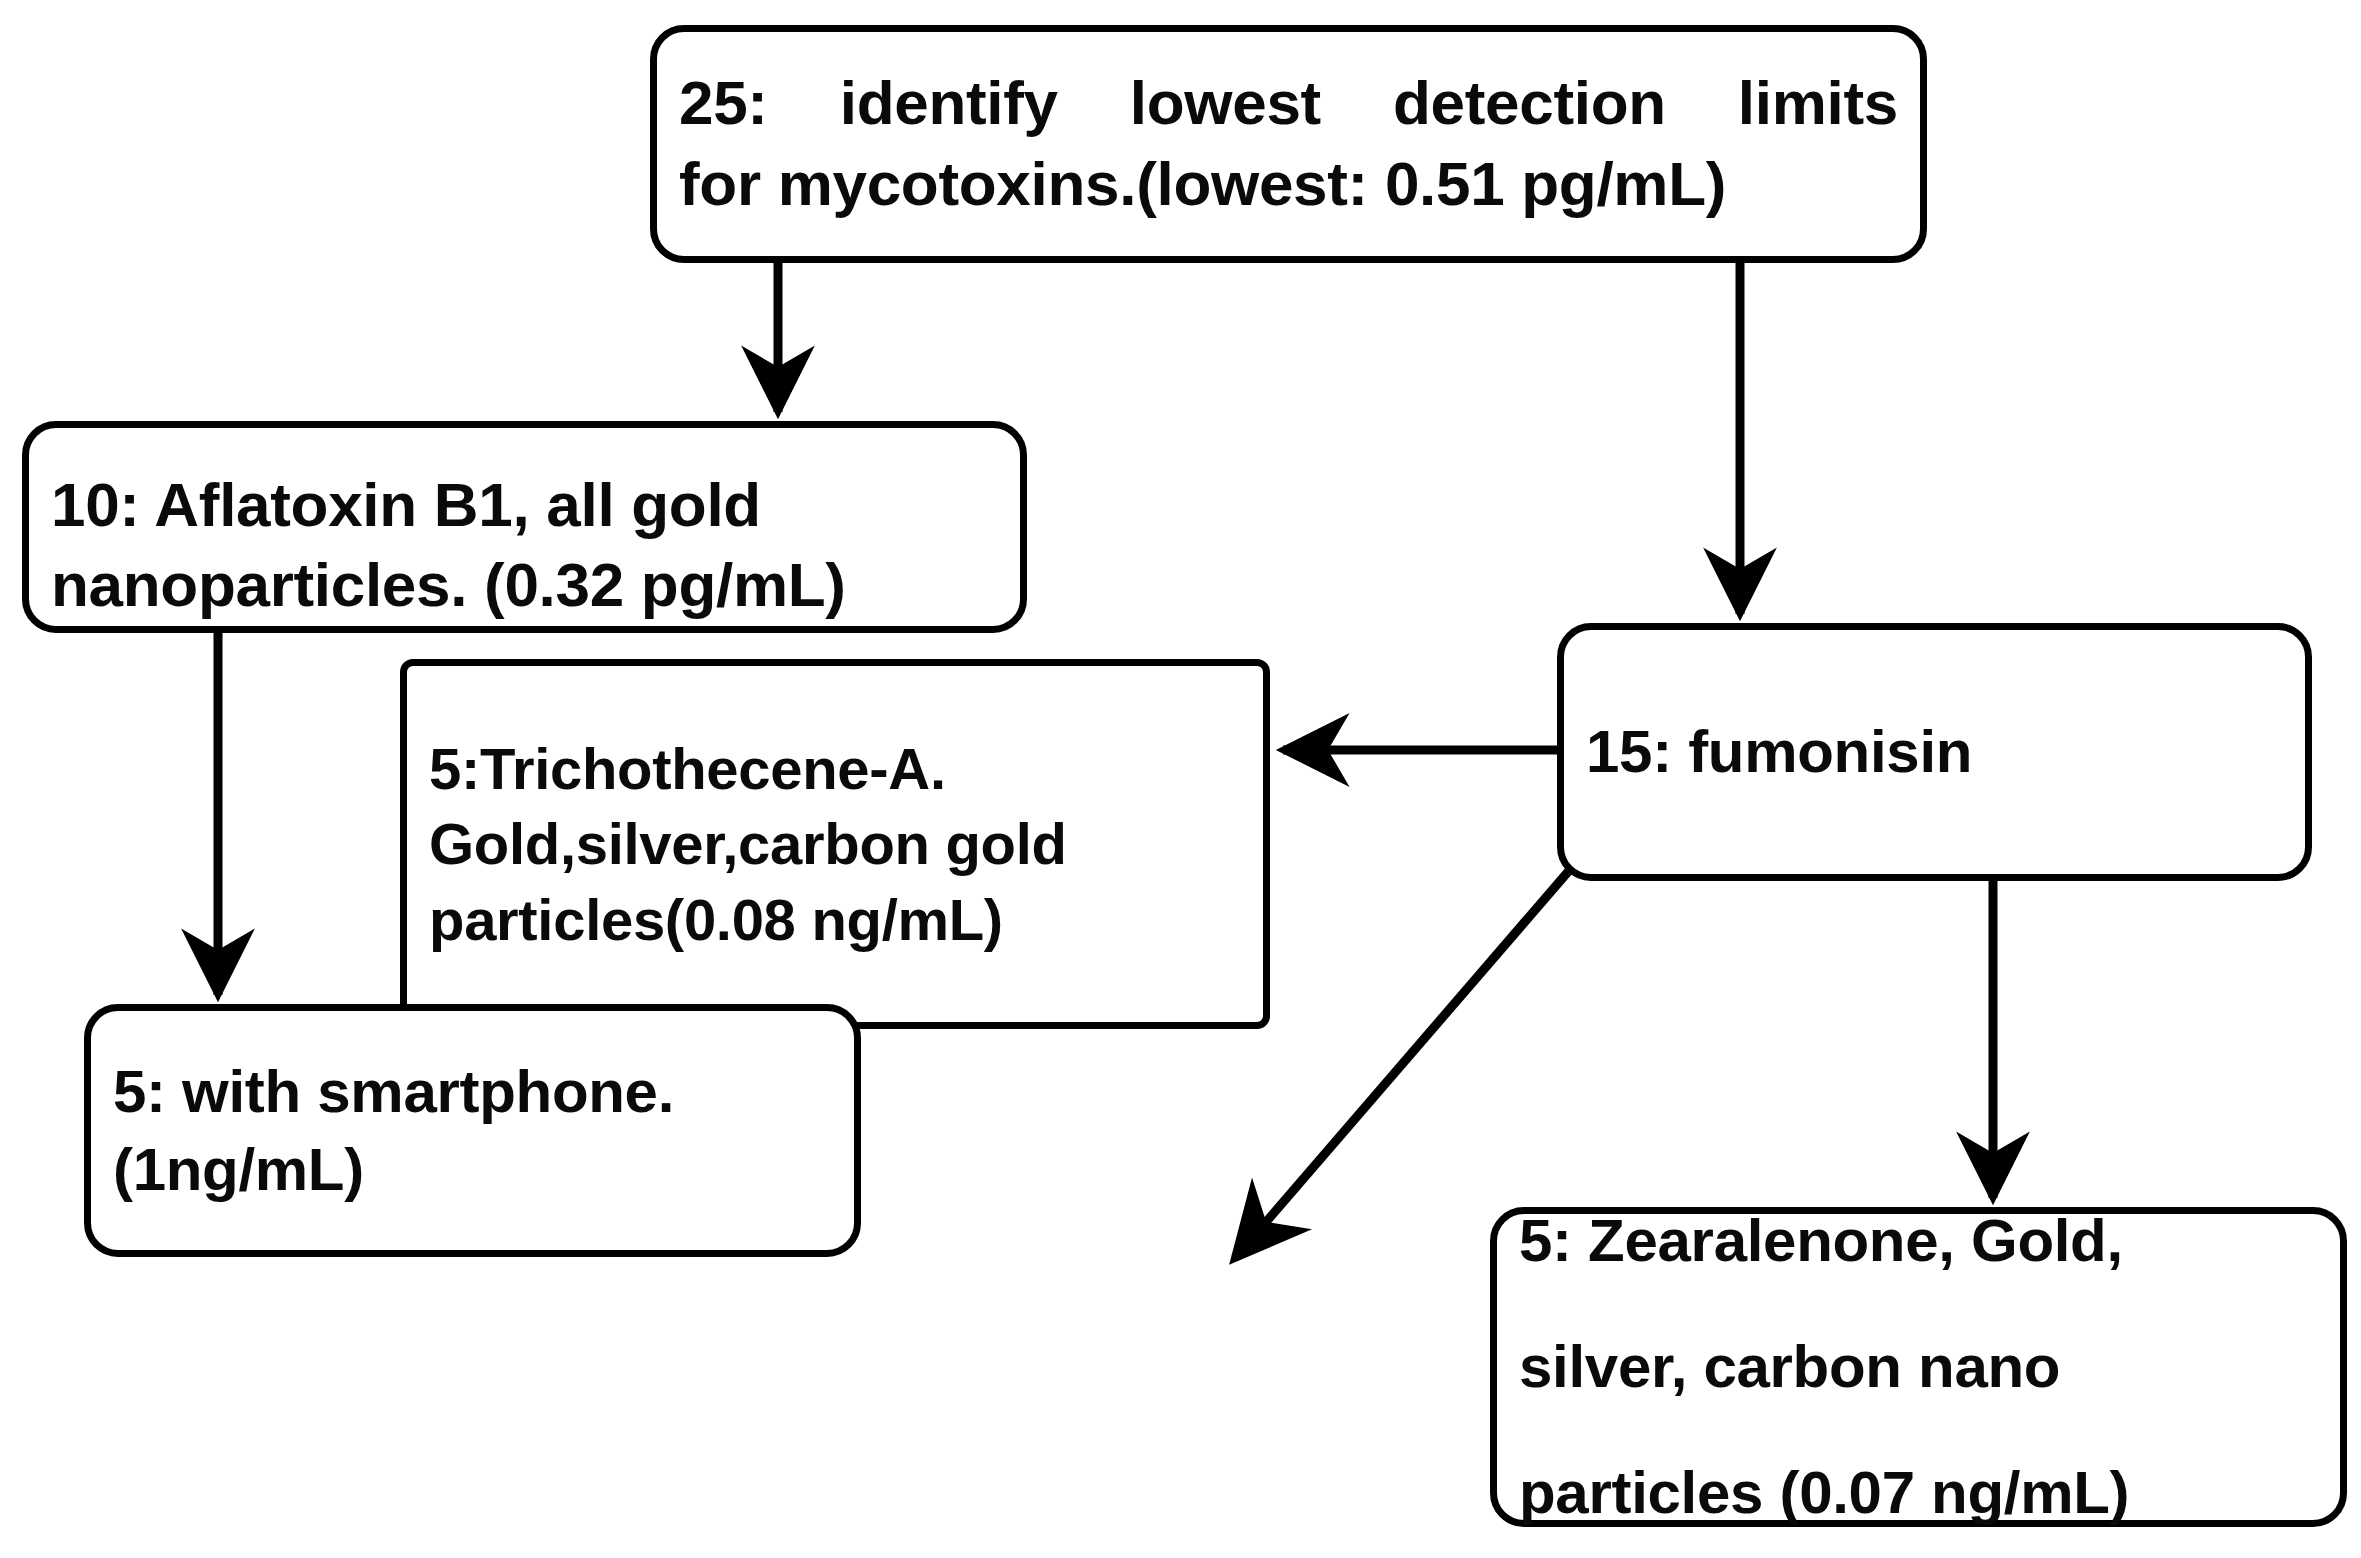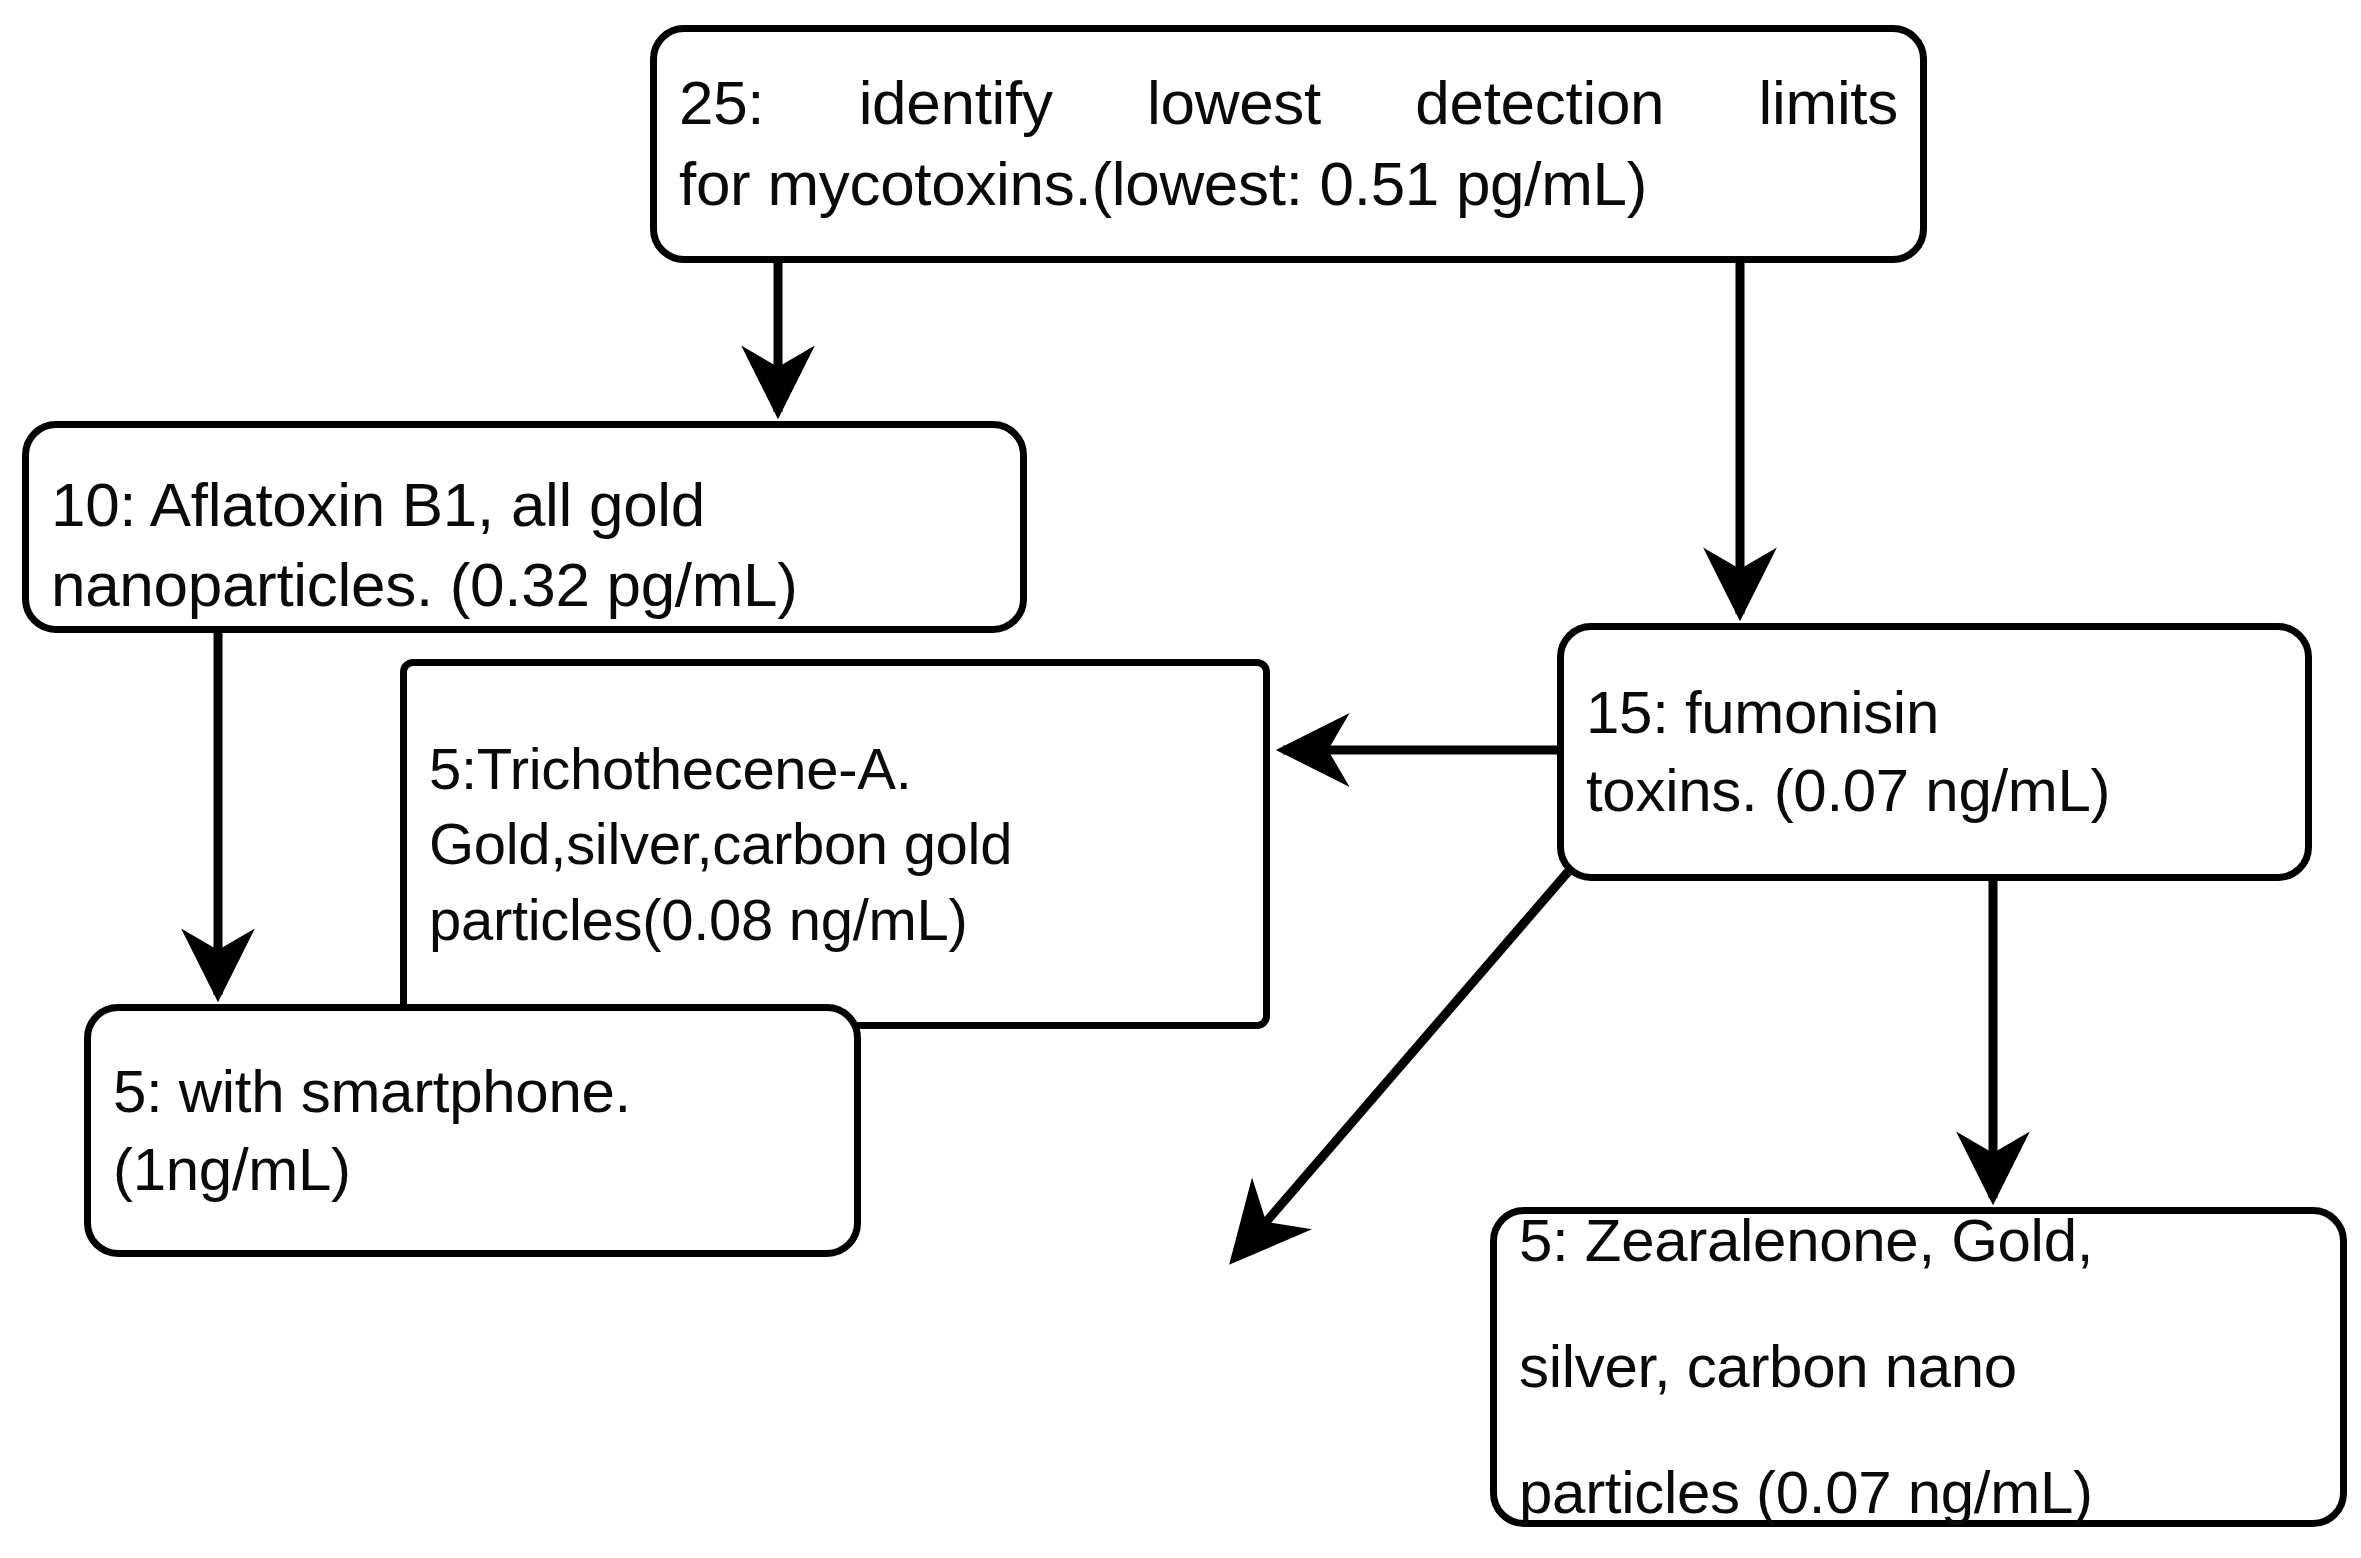--- a/index.html
+++ b/index.html
@@ -16,21 +16,21 @@
     box-sizing:border-box;
     border:7px solid #000000;
     border-radius:34px;
     background:#ffffff;
     display:flex;
     flex-direction:column;
     justify-content:center;
     z-index:3;
   }
   .node .txt{
-    font-weight:400;
+    font-weight:700;
     color:#0a0a0a;
     line-height:1.30;
     padding:0 22px;
     letter-spacing:-0.3px;
     word-spacing:0px;
   }
   .just{ text-align:justify; text-align-last:justify; }
   .left{ text-align:left; }
   .svg-layer{
     position:absolute;
@@ -94,21 +94,20 @@
   </div>
 
   <div class="node" id="n-tri">
     <div class="txt left">5:Trichothecene-A.</div>
     <div class="txt left">Gold,silver,carbon  gold</div>
     <div class="txt left">particles(0.08 ng/mL)</div>
   </div>
 
   <div class="node" id="n-fumo">
     <div class="txt left">15:                fumonisin</div>
-    <div class="txt left">toxins.  (0.07  ng/mL)</div>
   </div>
 
   <div class="node" id="n-smart">
     <div class="txt left">5:  with  smartphone.</div>
     <div class="txt left">(1ng/mL)</div>
   </div>
 
 
   <div class="node" id="n-zear">
     <div class="txt left">5:  Zearalenone,  Gold,</div>

